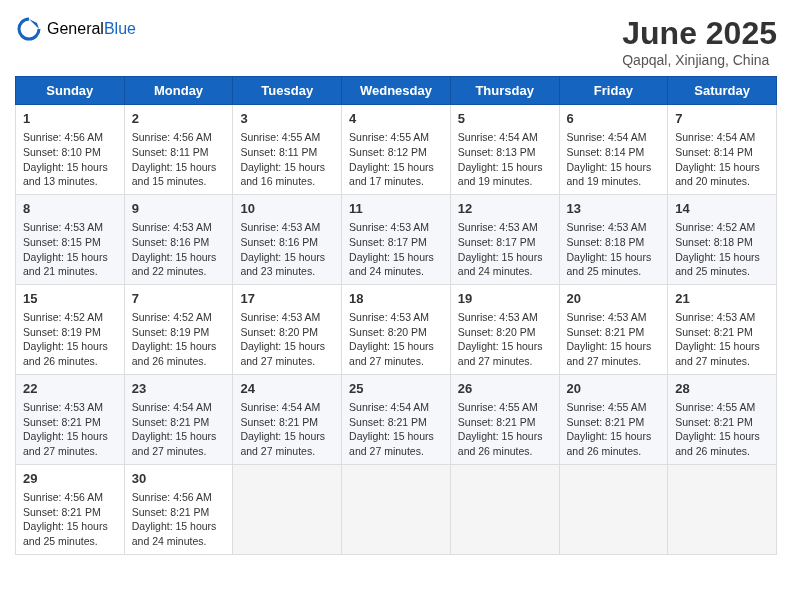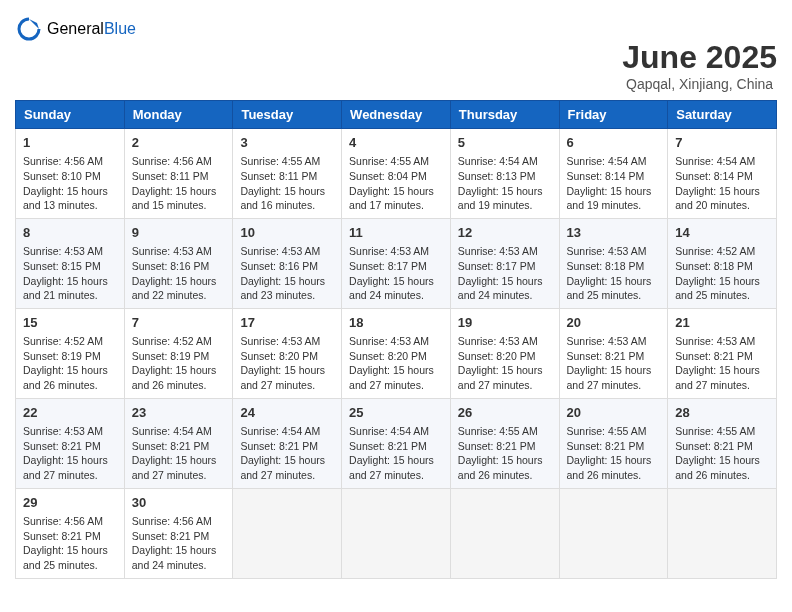--- a/index.html
+++ b/index.html
@@ -23,41 +23,40 @@
     }
     .logo-text {
       display: flex;
       line-height: 1.1;
     }
     .logo-icon {
       width: 28px;
       height: 28px;
     }
     .title-area {
-      text-align: center;
-      margin-top: 24px;
+      text-align: left;
     }
     .calendar-title {
       font-size: 32px;
       font-weight: bold;
       color: #333;
     }
     .calendar-subtitle {
       font-size: 14px;
       color: #555;
     }
     .calendar-table {
       width: 100%;
       border-collapse: collapse;
       border: 1px solid #ccc;
     }
     .calendar-table th {
       background-color: #1565c0;
       color: #fff;
-      text-align: left;
+      text-align: center;
       padding: 6px 8px;
       font-size: 13px;
       font-weight: bold;
       border: 1px solid #1250a0;
     }
     .calendar-table td {
       vertical-align: top;
       padding: 5px 7px;
       border: 1px solid #ddd;
       width: 14.28%;
@@ -131,21 +130,21 @@
       </td>
         <td>
         <span class="day-number">3</span>
         <span>Sunrise: 4:55 AM</span><br>
         <span>Sunset: 8:11 PM</span><br>
         <span>Daylight: 15 hours and 16 minutes.</span>
       </td>
         <td>
         <span class="day-number">4</span>
         <span>Sunrise: 4:55 AM</span><br>
-        <span>Sunset: 8:04 PM</span><br>
+        <span>Sunset: 8:12 PM</span><br>
         <span>Daylight: 15 hours and 17 minutes.</span>
       </td>
         <td>
         <span class="day-number">5</span>
         <span>Sunrise: 4:54 AM</span><br>
         <span>Sunset: 8:13 PM</span><br>
         <span>Daylight: 15 hours and 19 minutes.</span>
       </td>
         <td>
         <span class="day-number">6</span>

